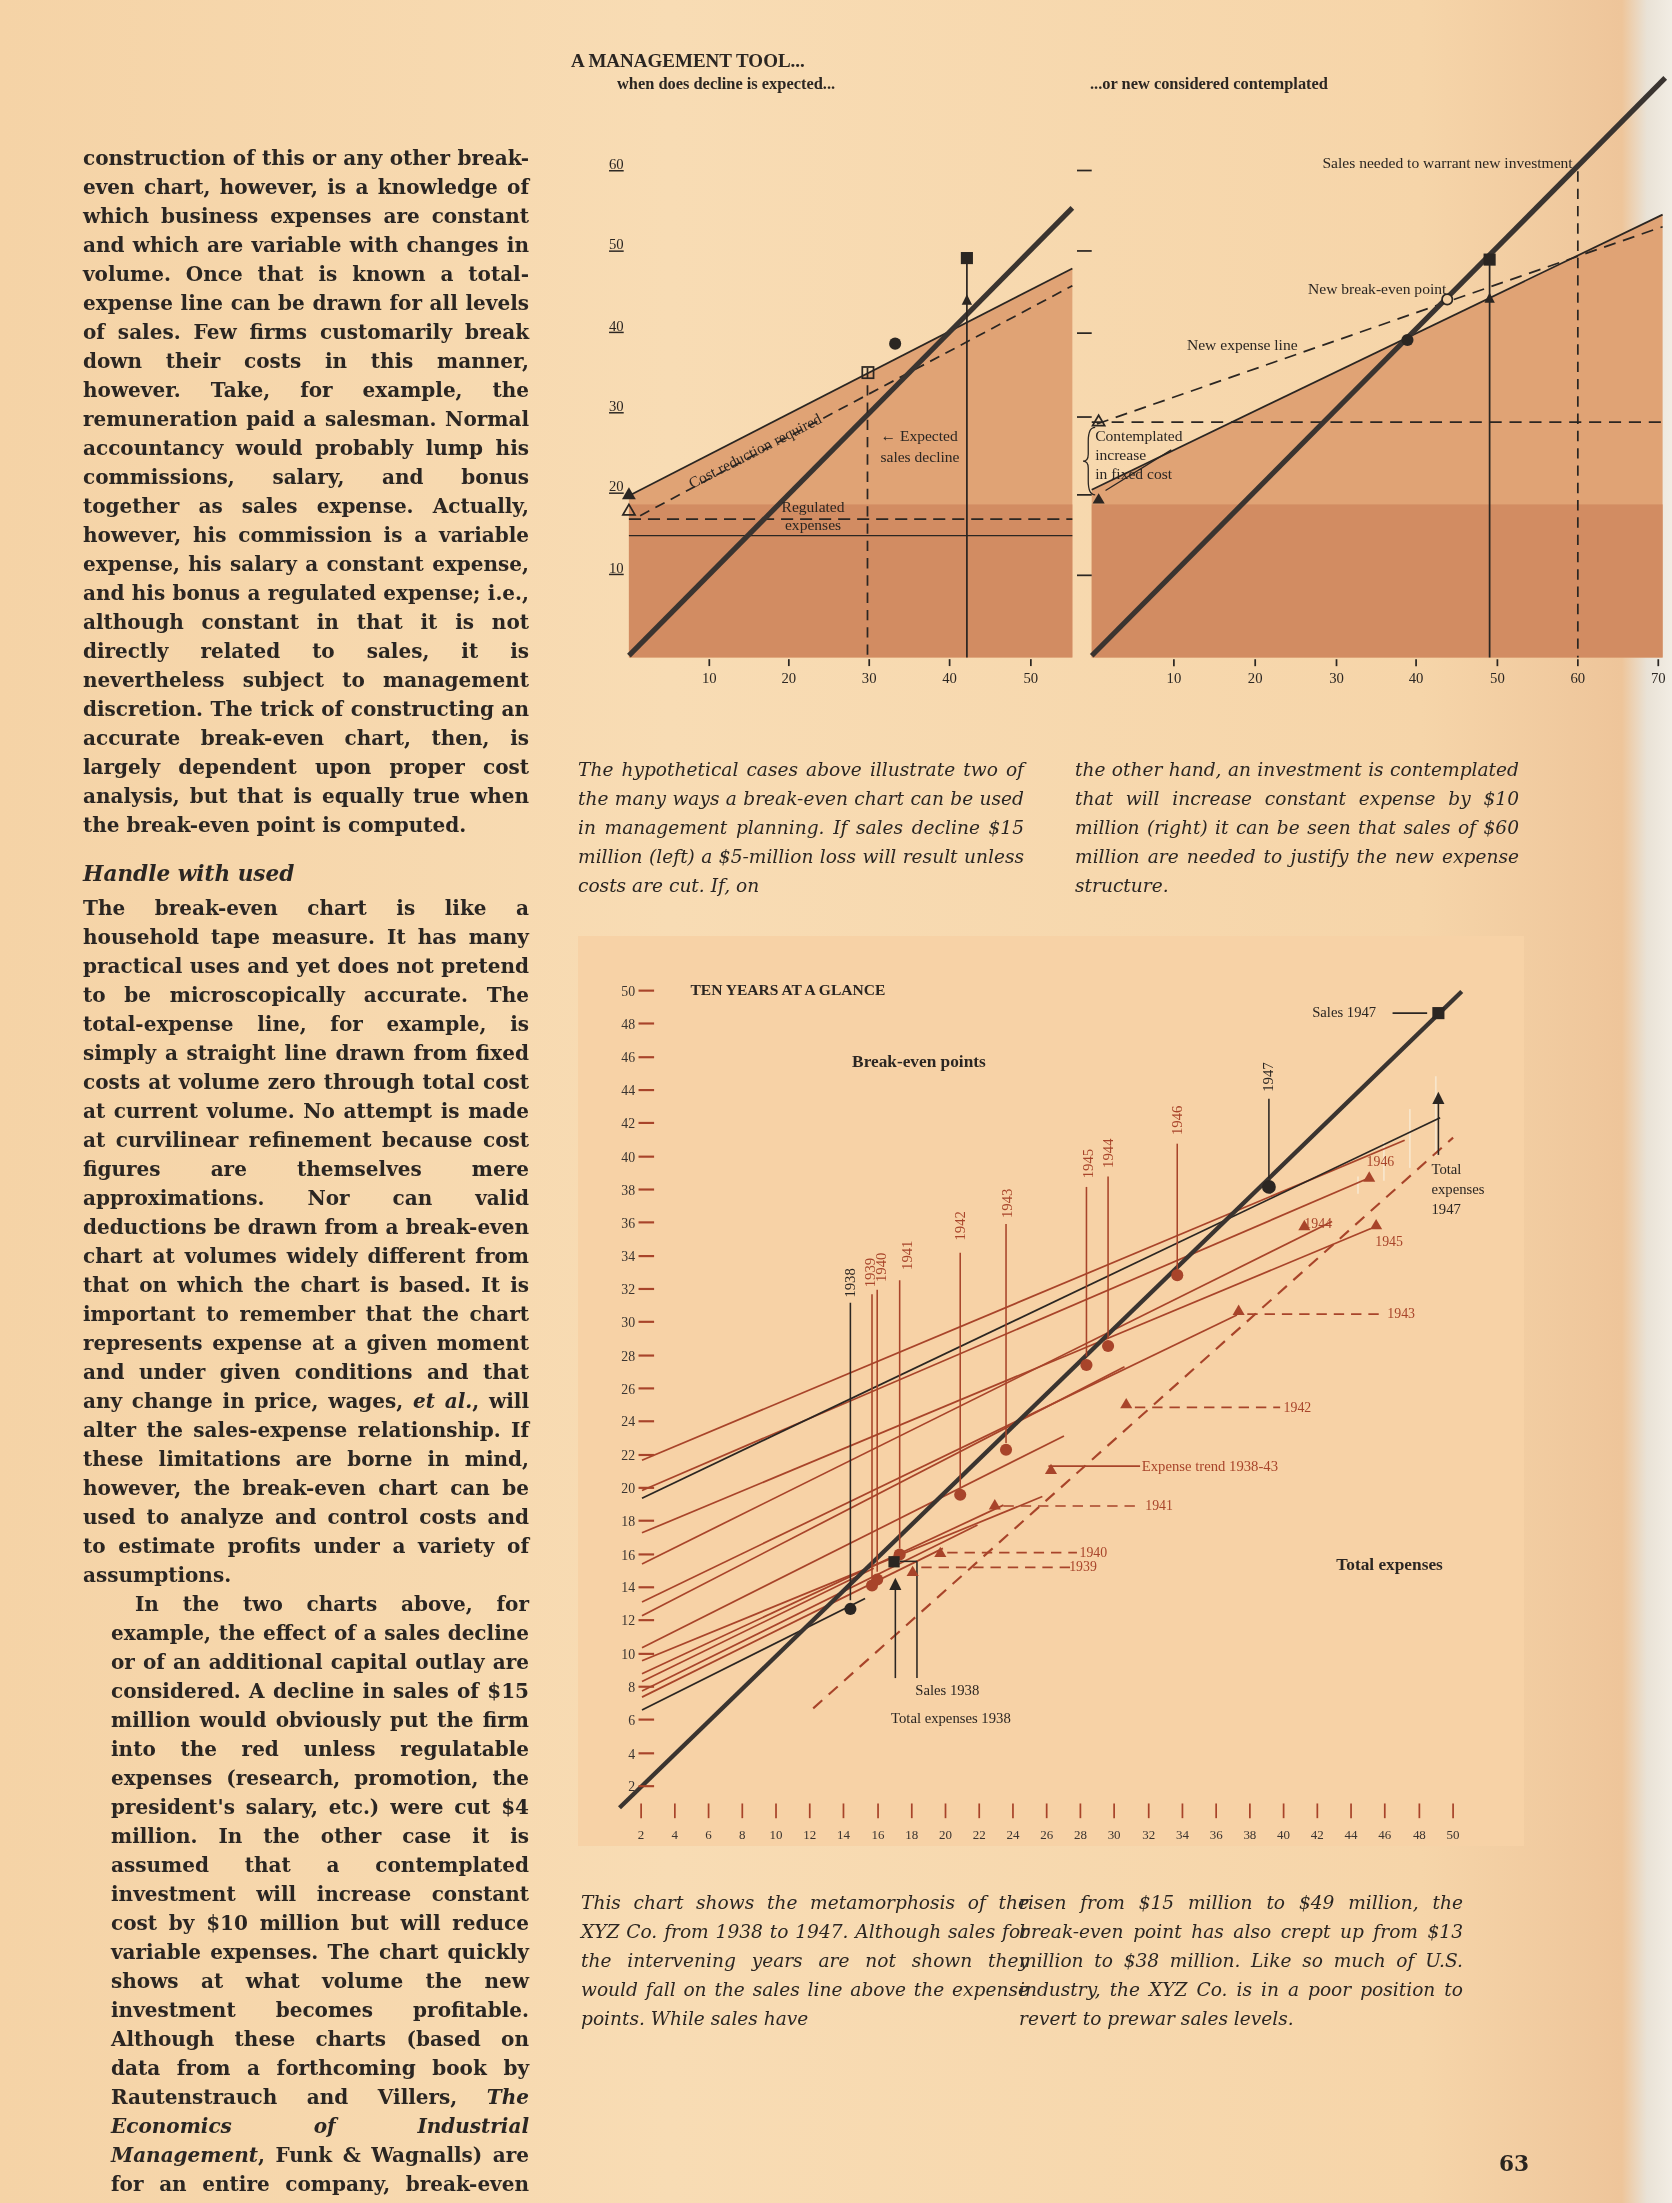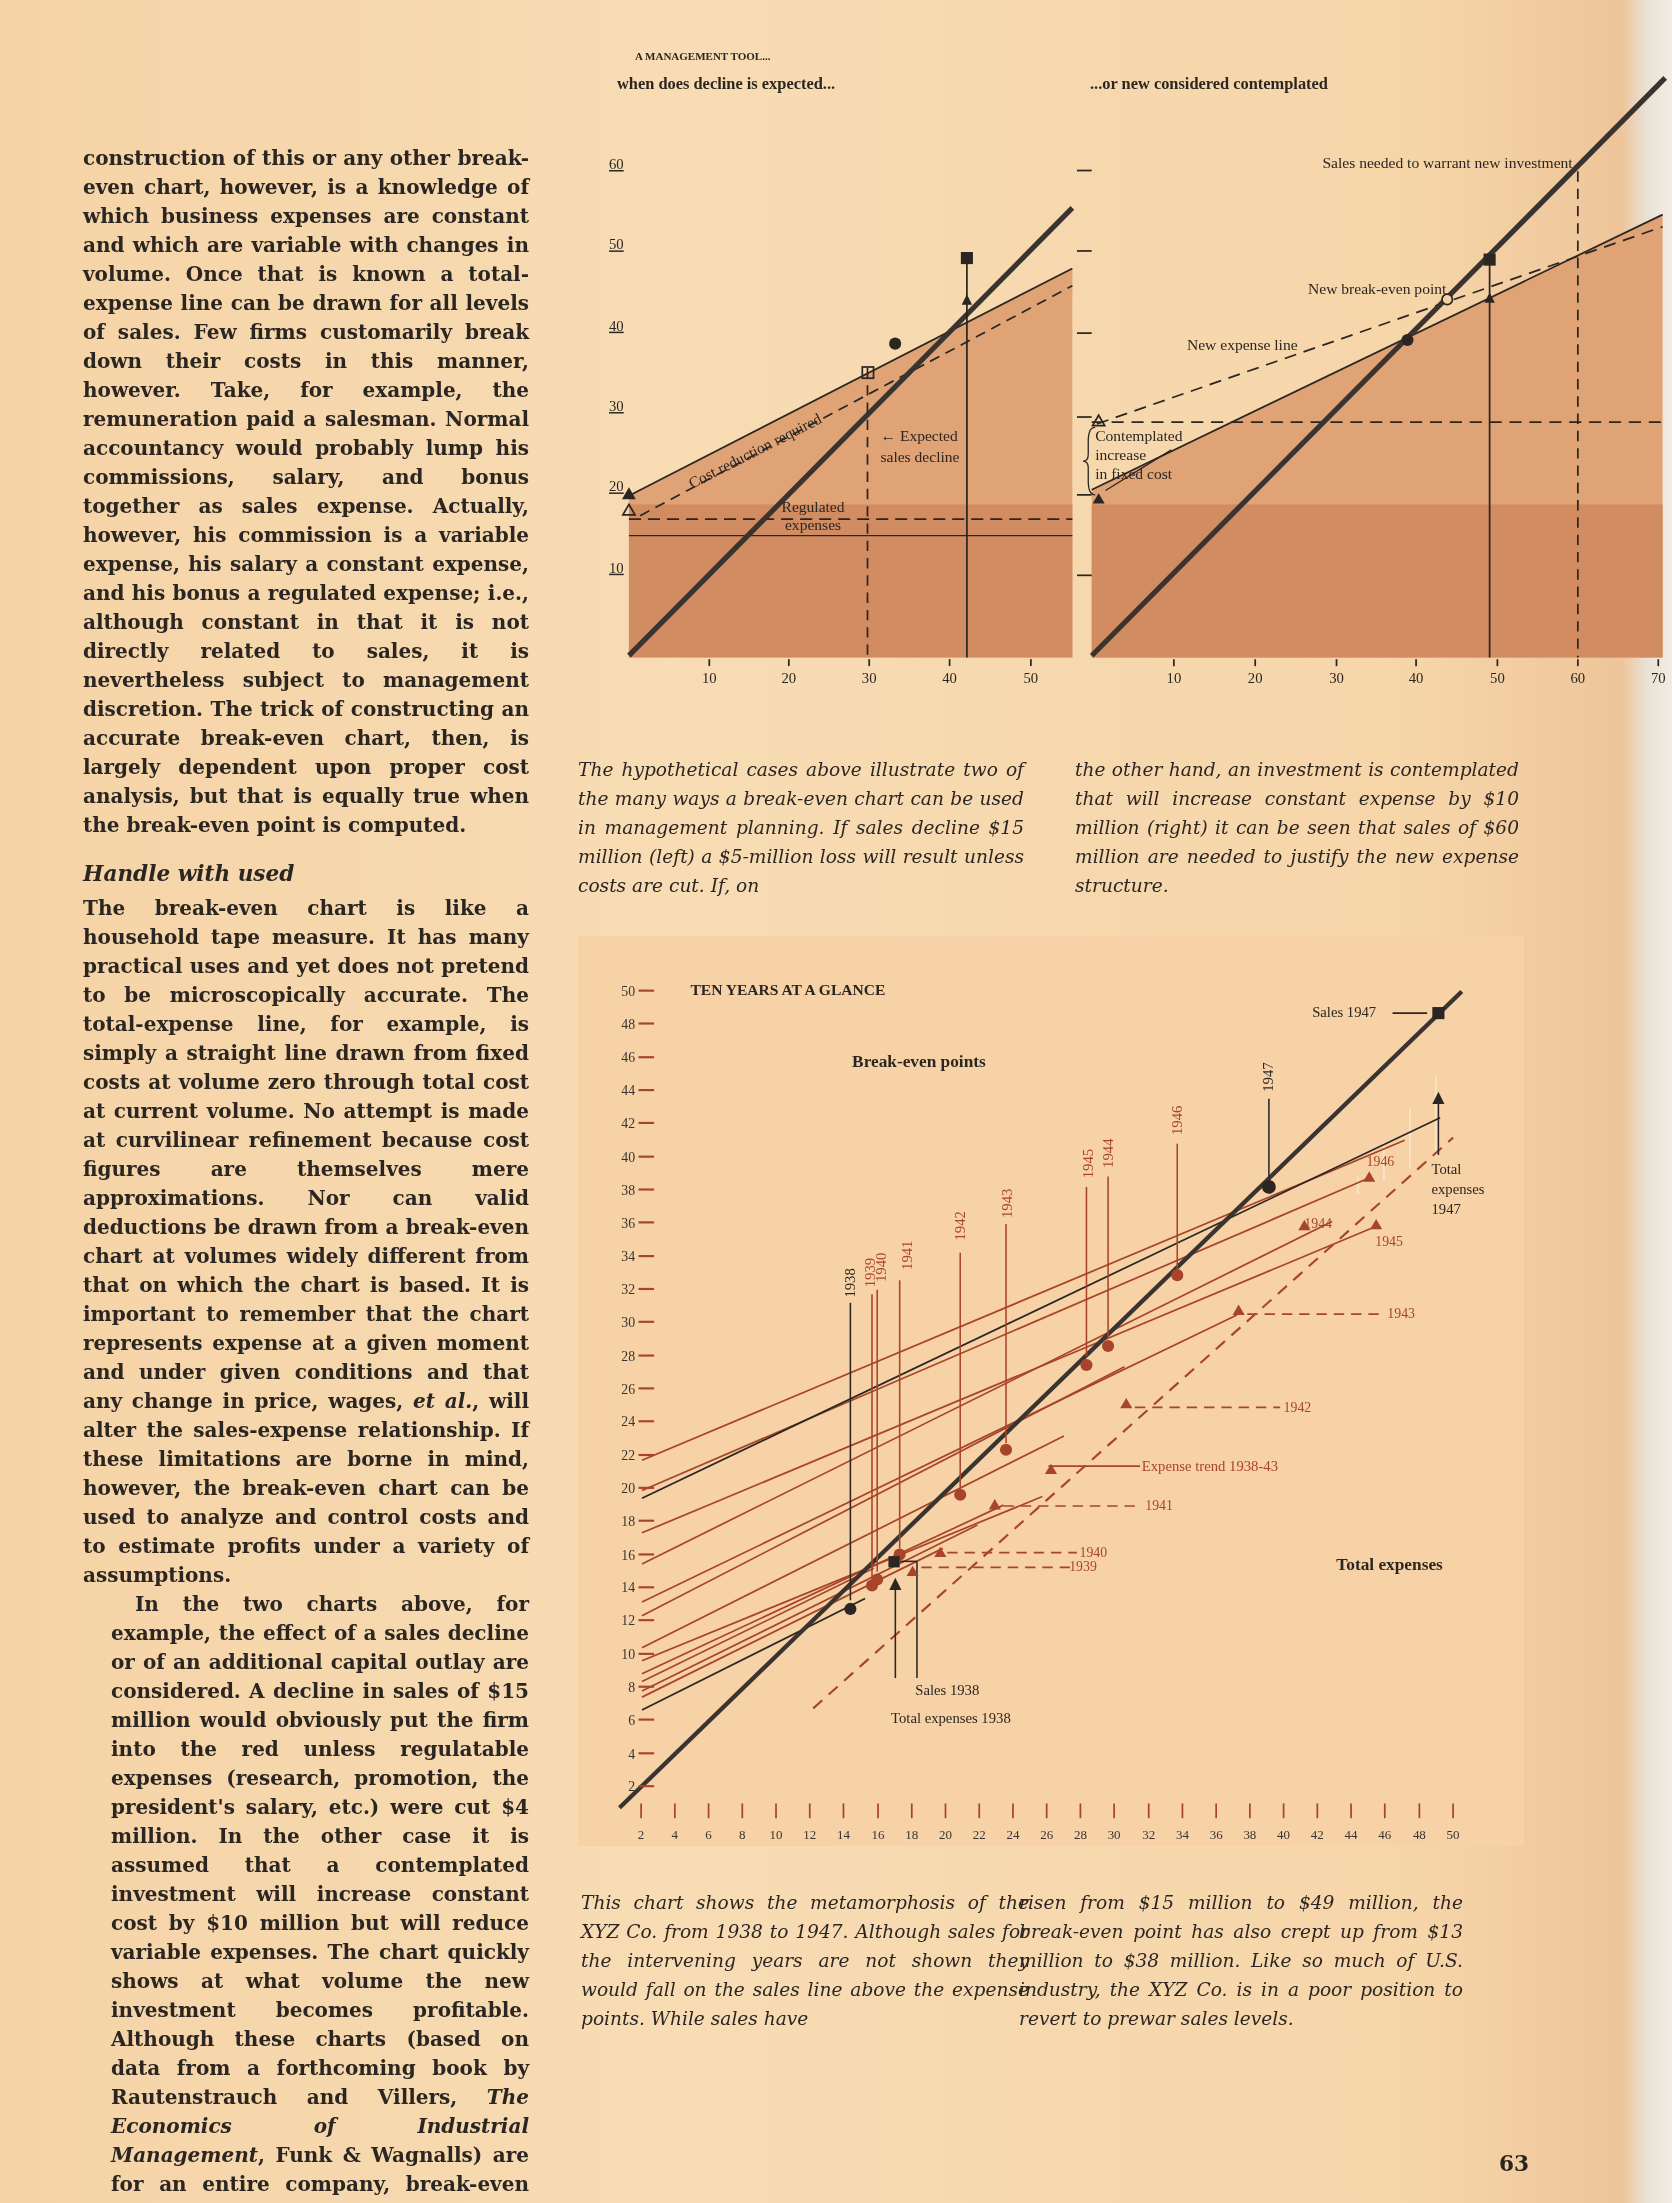--- a/index.html
+++ b/index.html
@@ -36,21 +36,21 @@
 </head>
 <body>
 
 <div class="col-left">
   <p>construction of this or any other break-even chart, however, is a knowledge of which business expenses are constant and which are variable with changes in volume. Once that is known a total-expense line can be drawn for all levels of sales. Few firms customarily break down their costs in this manner, however. Take, for example, the remuneration paid a salesman. Normal accountancy would probably lump his commissions, salary, and bonus together as sales expense. Actually, however, his commission is a variable expense, his salary a constant expense, and his bonus a regulated expense; i.e., although constant in that it is not directly related to sales, it is nevertheless subject to management discretion. The trick of constructing an accurate break-even chart, then, is largely dependent upon proper cost analysis, but that is equally true when the break-even point is computed.</p>
   <h2>Handle with used</h2>
   <p><span>The break-even chart is like a household tape measure. It has many practical uses and yet does not pretend to be microscopically accurate. The total-expense line, for example, is simply a straight line drawn from fixed costs at volume zero through total cost at current volume. No attempt is made at curvilinear refinement because cost figures are themselves mere approximations. Nor can valid deductions be drawn from a break-even chart at volumes widely different from that on which the chart is based. It is important to remember that the chart represents expense at a given moment and under given conditions and that any change in price, wages, </span><em>et al.</em><span>, will alter the sales-expense relationship. If these limitations are borne in mind, however, the break-even chart can be used to analyze and control costs and to estimate profits under a variety of assumptions.</span></p>
   <p class="indent"><span>In the two charts above, for example, the effect of a sales decline or of an additional capital outlay are considered. A decline in sales of $15 million would obviously put the firm into the red unless regulatable expenses (research, promotion, the president's salary, etc.) were cut $4 million. In the other case it is assumed that a contemplated investment will increase constant cost by $10 million but will reduce variable expenses. The chart quickly shows at what volume the new investment becomes profitable. Although these charts (based on data from a forthcoming book by Rautenstrauch and Villers, </span><em>The Economics of Industrial Management</em><span>, Funk &amp; Wagnalls) are for an entire company, break-even charts can also be constructed for individual departments, plants, products, or even salesmen.</span></p>
 </div>
 
-<div class="abs chart-head" style="left:635px; top:50px; font-size:11px;">A MANAGEMENT TOOL...</div>
+<div class="abs chart-head" style="left:571px; top:50px; font-size:19px;">A MANAGEMENT TOOL...</div>
 <div class="abs chart-head" style="left:617px; top:74px; font-size:16.4px;">when does decline is expected...</div>
 <div class="abs chart-head" style="left:1090px; top:74px; font-size:16.4px;">...or new considered contemplated</div>
 
 <svg class="abs" style="left:571px; top:130px;" width="510" height="614" viewBox="660 150 590 710">
 
   <polygon points="727,573 1240,310 1240,760 727,760" fill="#e0a375"></polygon>
 
   <rect x="727" y="583" width="513" height="177" fill="#d28c62"></rect>
 
   <line x1="727" y1="573" x2="1240" y2="310" stroke="#2b2622" stroke-width="2"></line>

